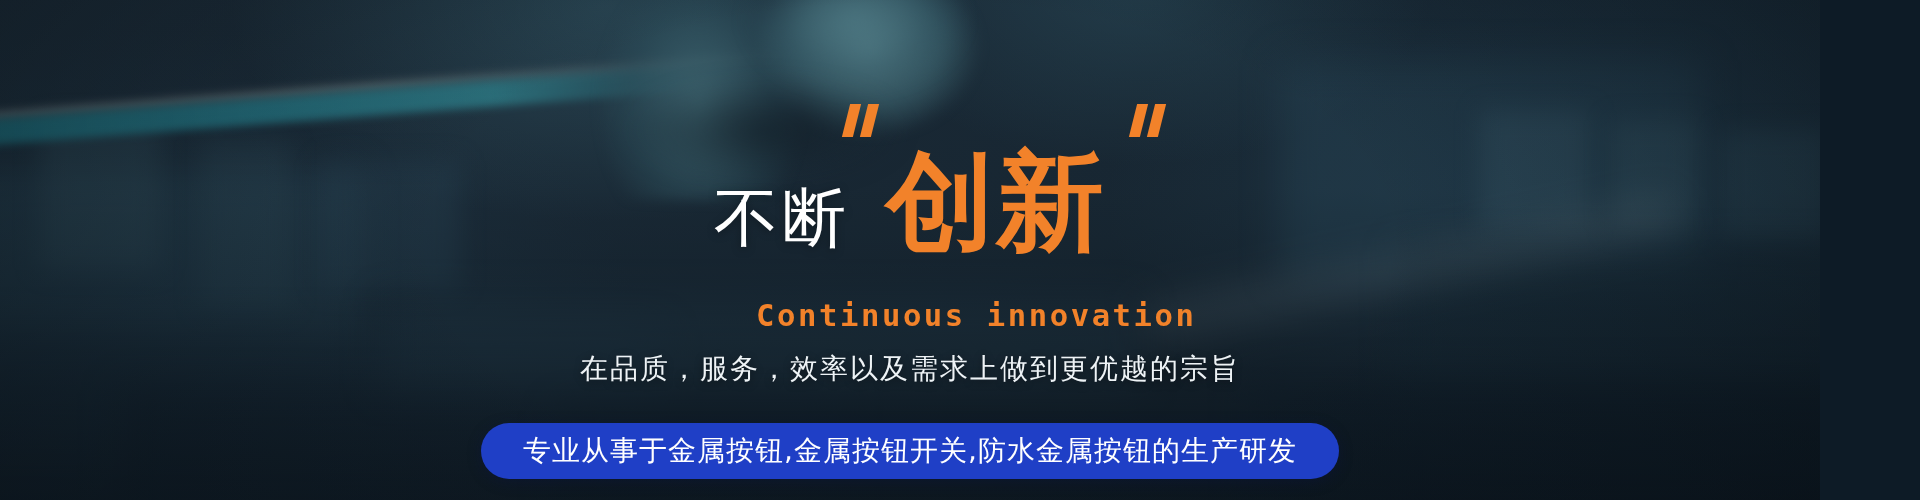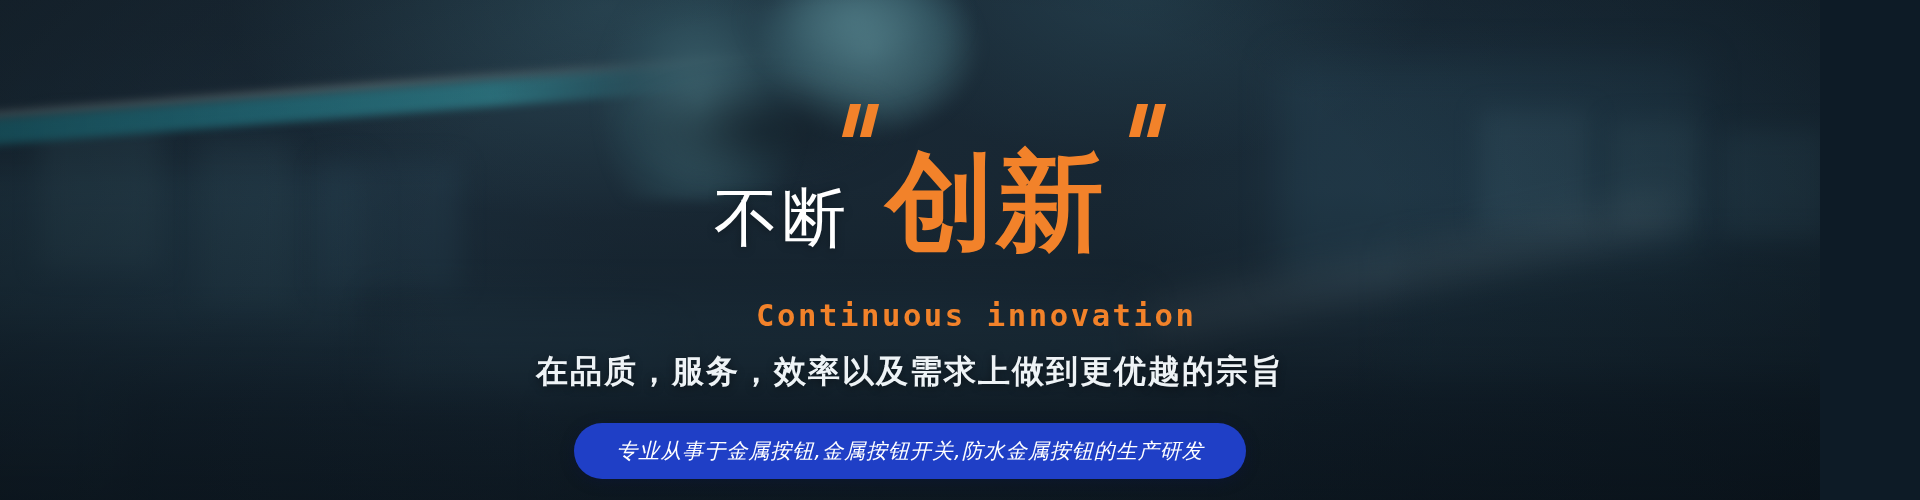--- a/index.html
+++ b/index.html
@@ -189,23 +189,23 @@
     padding-left: 130px;
   }
 
   .subline-cn {
     position: absolute;
     left: 0;
     right: 0;
     top: 350px;
     text-align: center;
     color: #eef3f6;
-    font-size: 32px;
+    font-size: 28px;
     letter-spacing: 2px;
-    font-weight: 700;
+    font-weight: 400;
     text-shadow: 0 2px 8px rgba(0,0,0,.45);
     font-family: "DejaVu Sans", "Liberation Sans", sans-serif;
   }
 
   .cta-row {
     position: absolute;
     left: 0;
     right: 0;
     top: 423px;
     display: flex;
@@ -213,28 +213,27 @@
   }
   .cta {
     display: inline-flex;
     align-items: center;
     justify-content: center;
     height: 56px;
     padding: 0 42px;
     border-radius: 32px;
     background: #1f3FC6;
     color: #ffffff;
-    font-size: 21px;
+    font-size: 28px;
     letter-spacing: 1px;
     border: none;
     cursor: pointer;
     font-family: "DejaVu Sans", "Liberation Sans", sans-serif;
     box-shadow: 0 3px 14px rgba(10,20,60,.45);
     white-space: nowrap;
-    font-style: italic;
   }
 </style>
 </head>
 <body>
 
 <div class="banner">
 
   <div class="bg">
     <div class="bg-base"></div>
 

